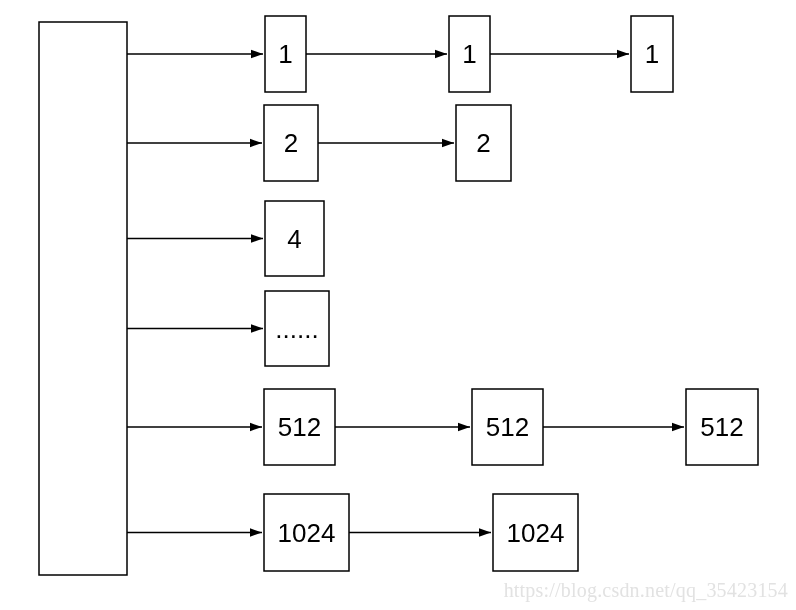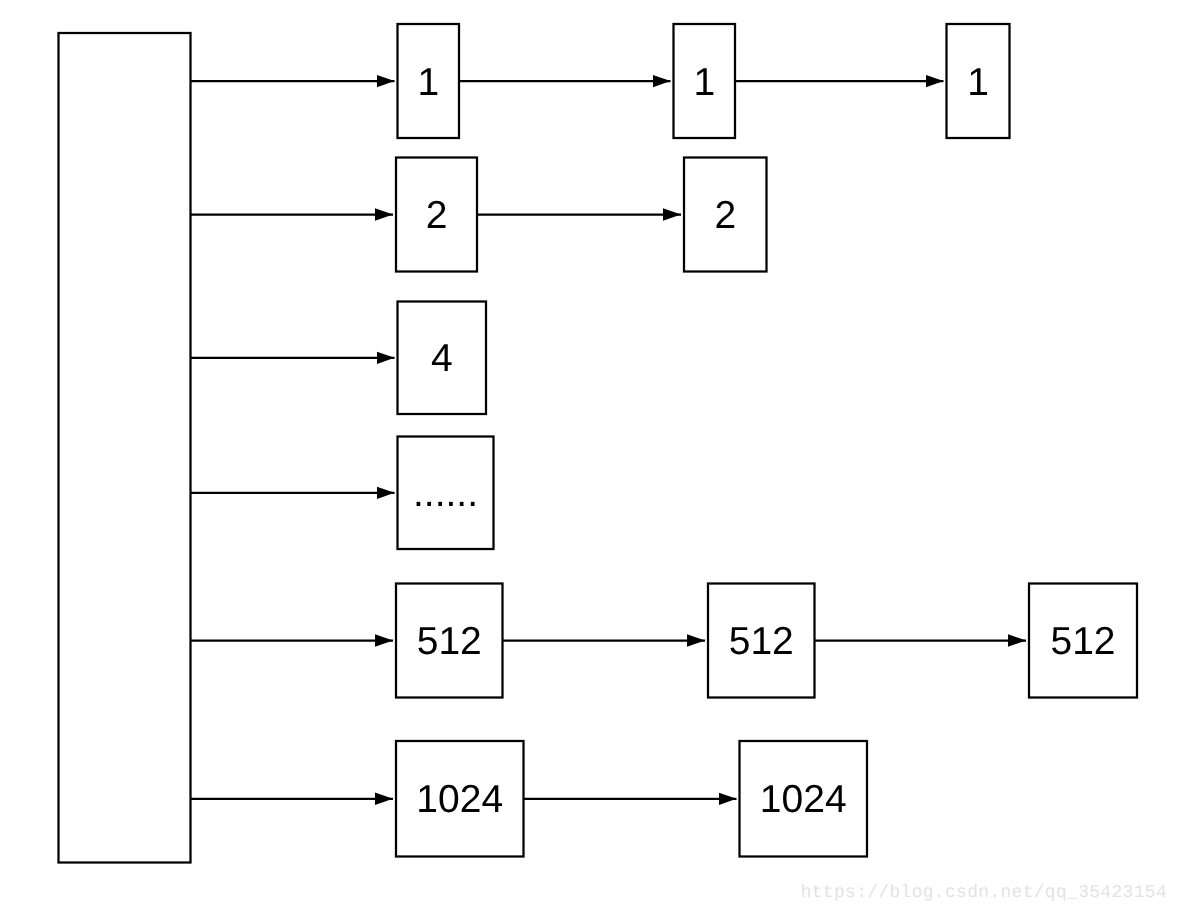--- a/index.html
+++ b/index.html
@@ -34,24 +34,24 @@
   }
   .node-label {
     font-family: "Liberation Sans", sans-serif;
     font-size: 26px;
     fill: var(--text-color, #000000);
     text-anchor: middle;
     dominant-baseline: central;
   }
   .watermark {
     position: absolute;
-    right: 18px;
+    right: 8px;
     bottom: 8px;
-    font-family: Liberation Mono, monospace;
-    font-size: 12px;
+    font-family: Liberation Serif, serif;
+    font-size: 20px;
     letter-spacing: 0.2px;
     color: var(--watermark-color, #e2e2e2);
     user-select: none;
     white-space: nowrap;
   }
 </style>
 </head>
 <body>
 
 <div class="canvas">

